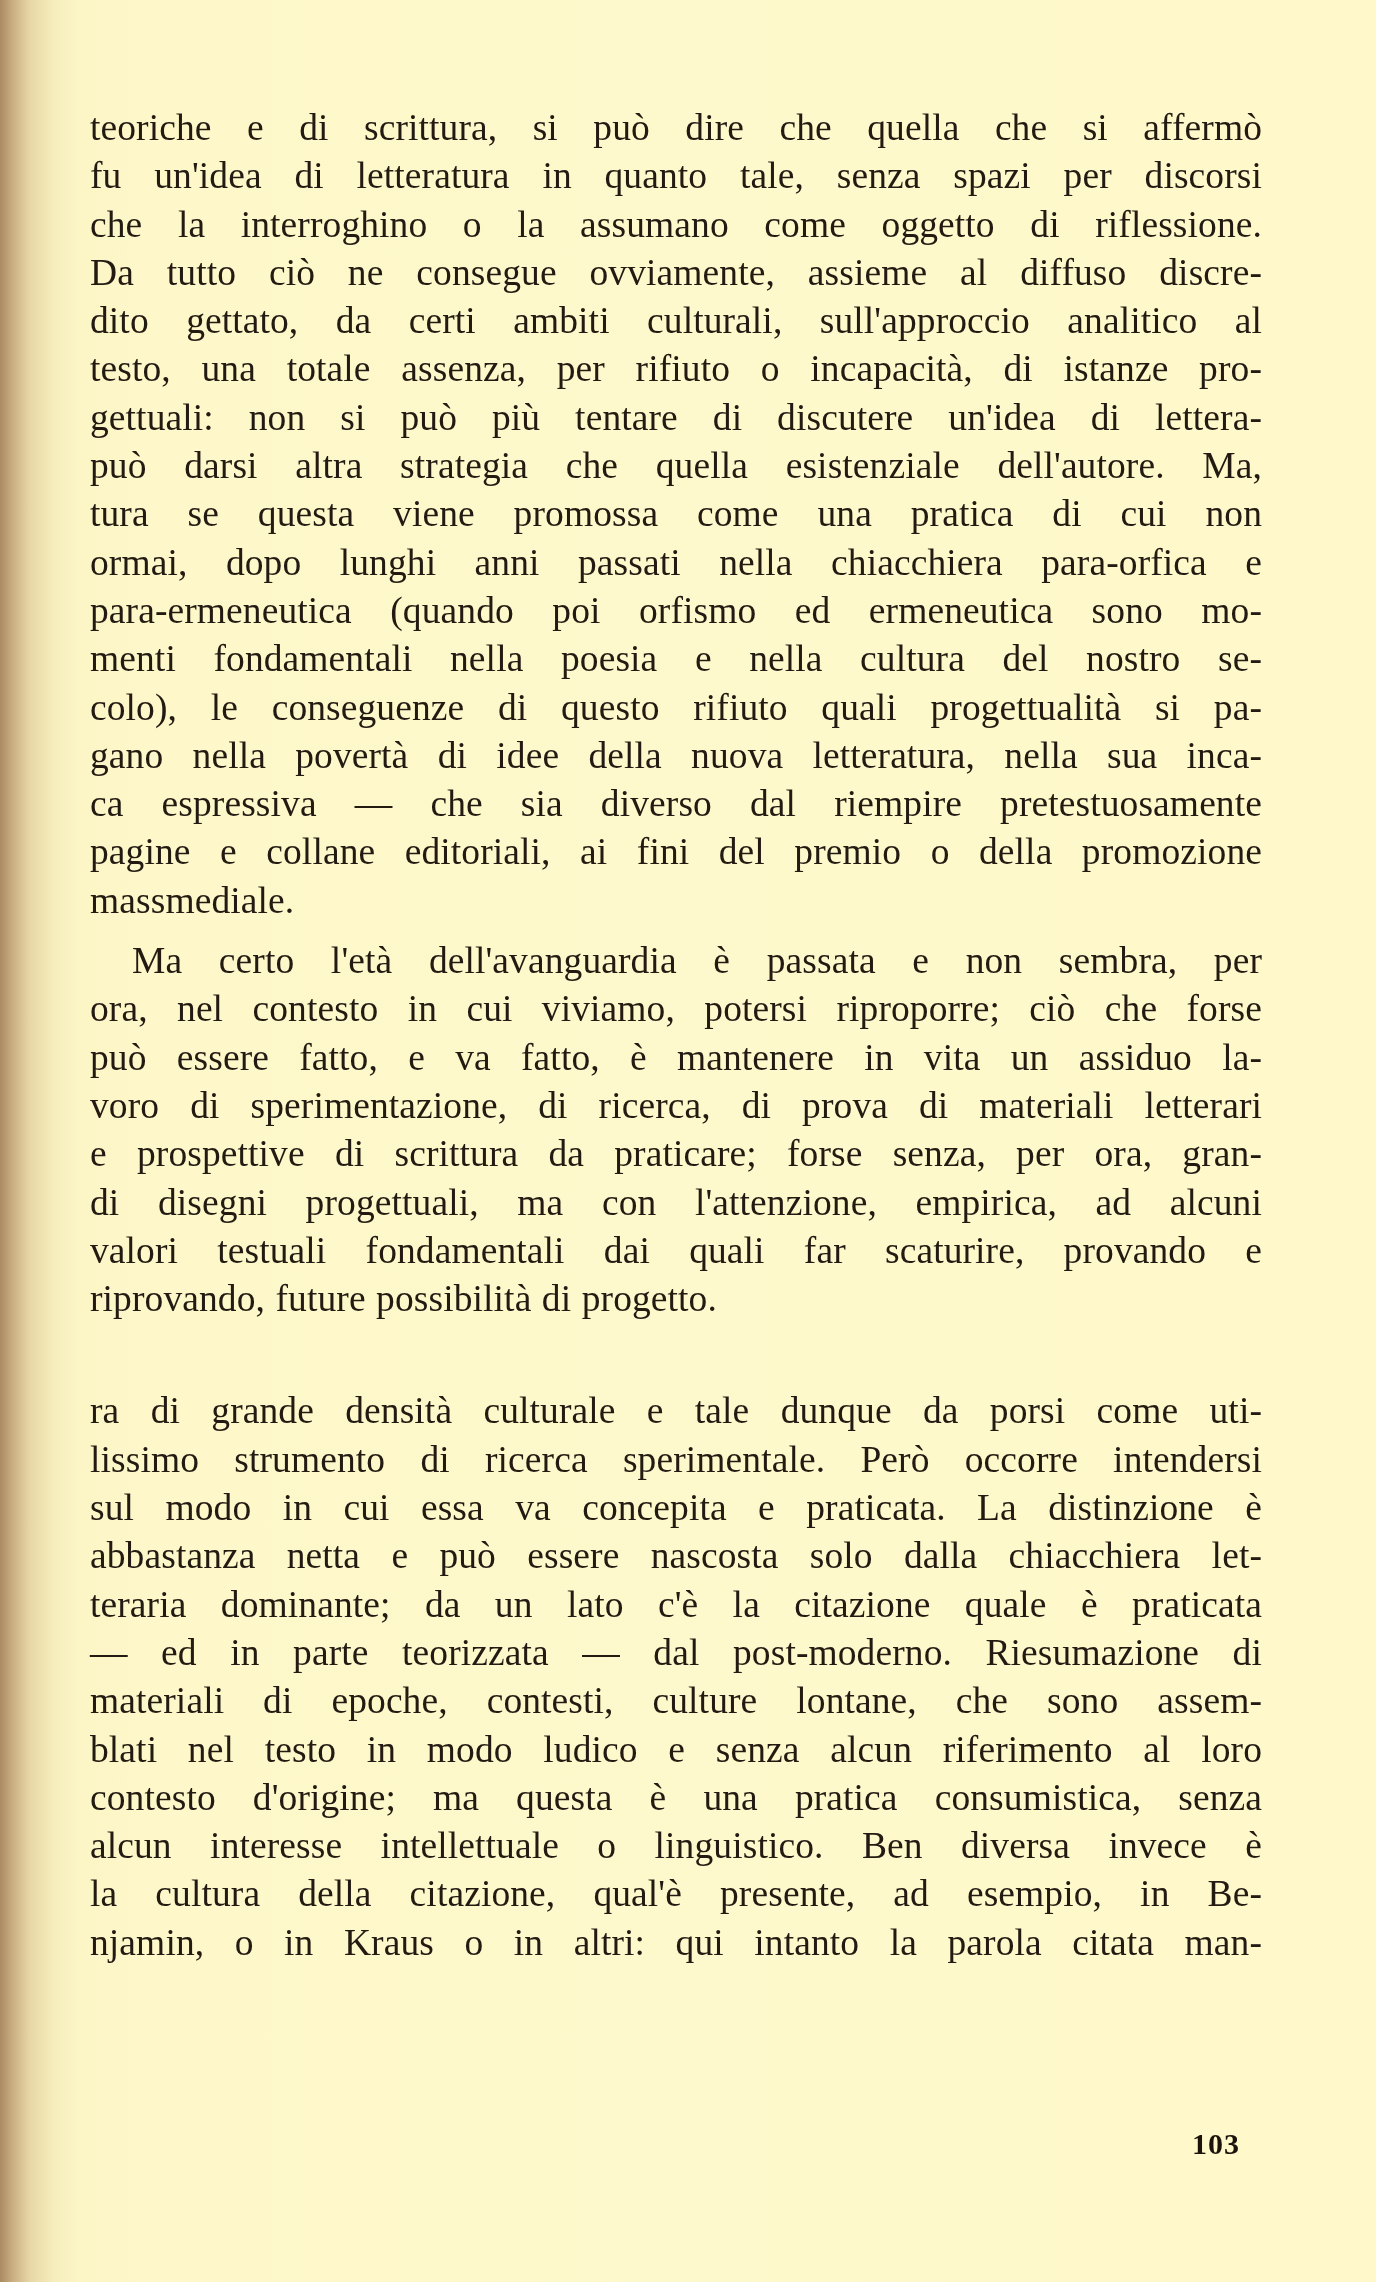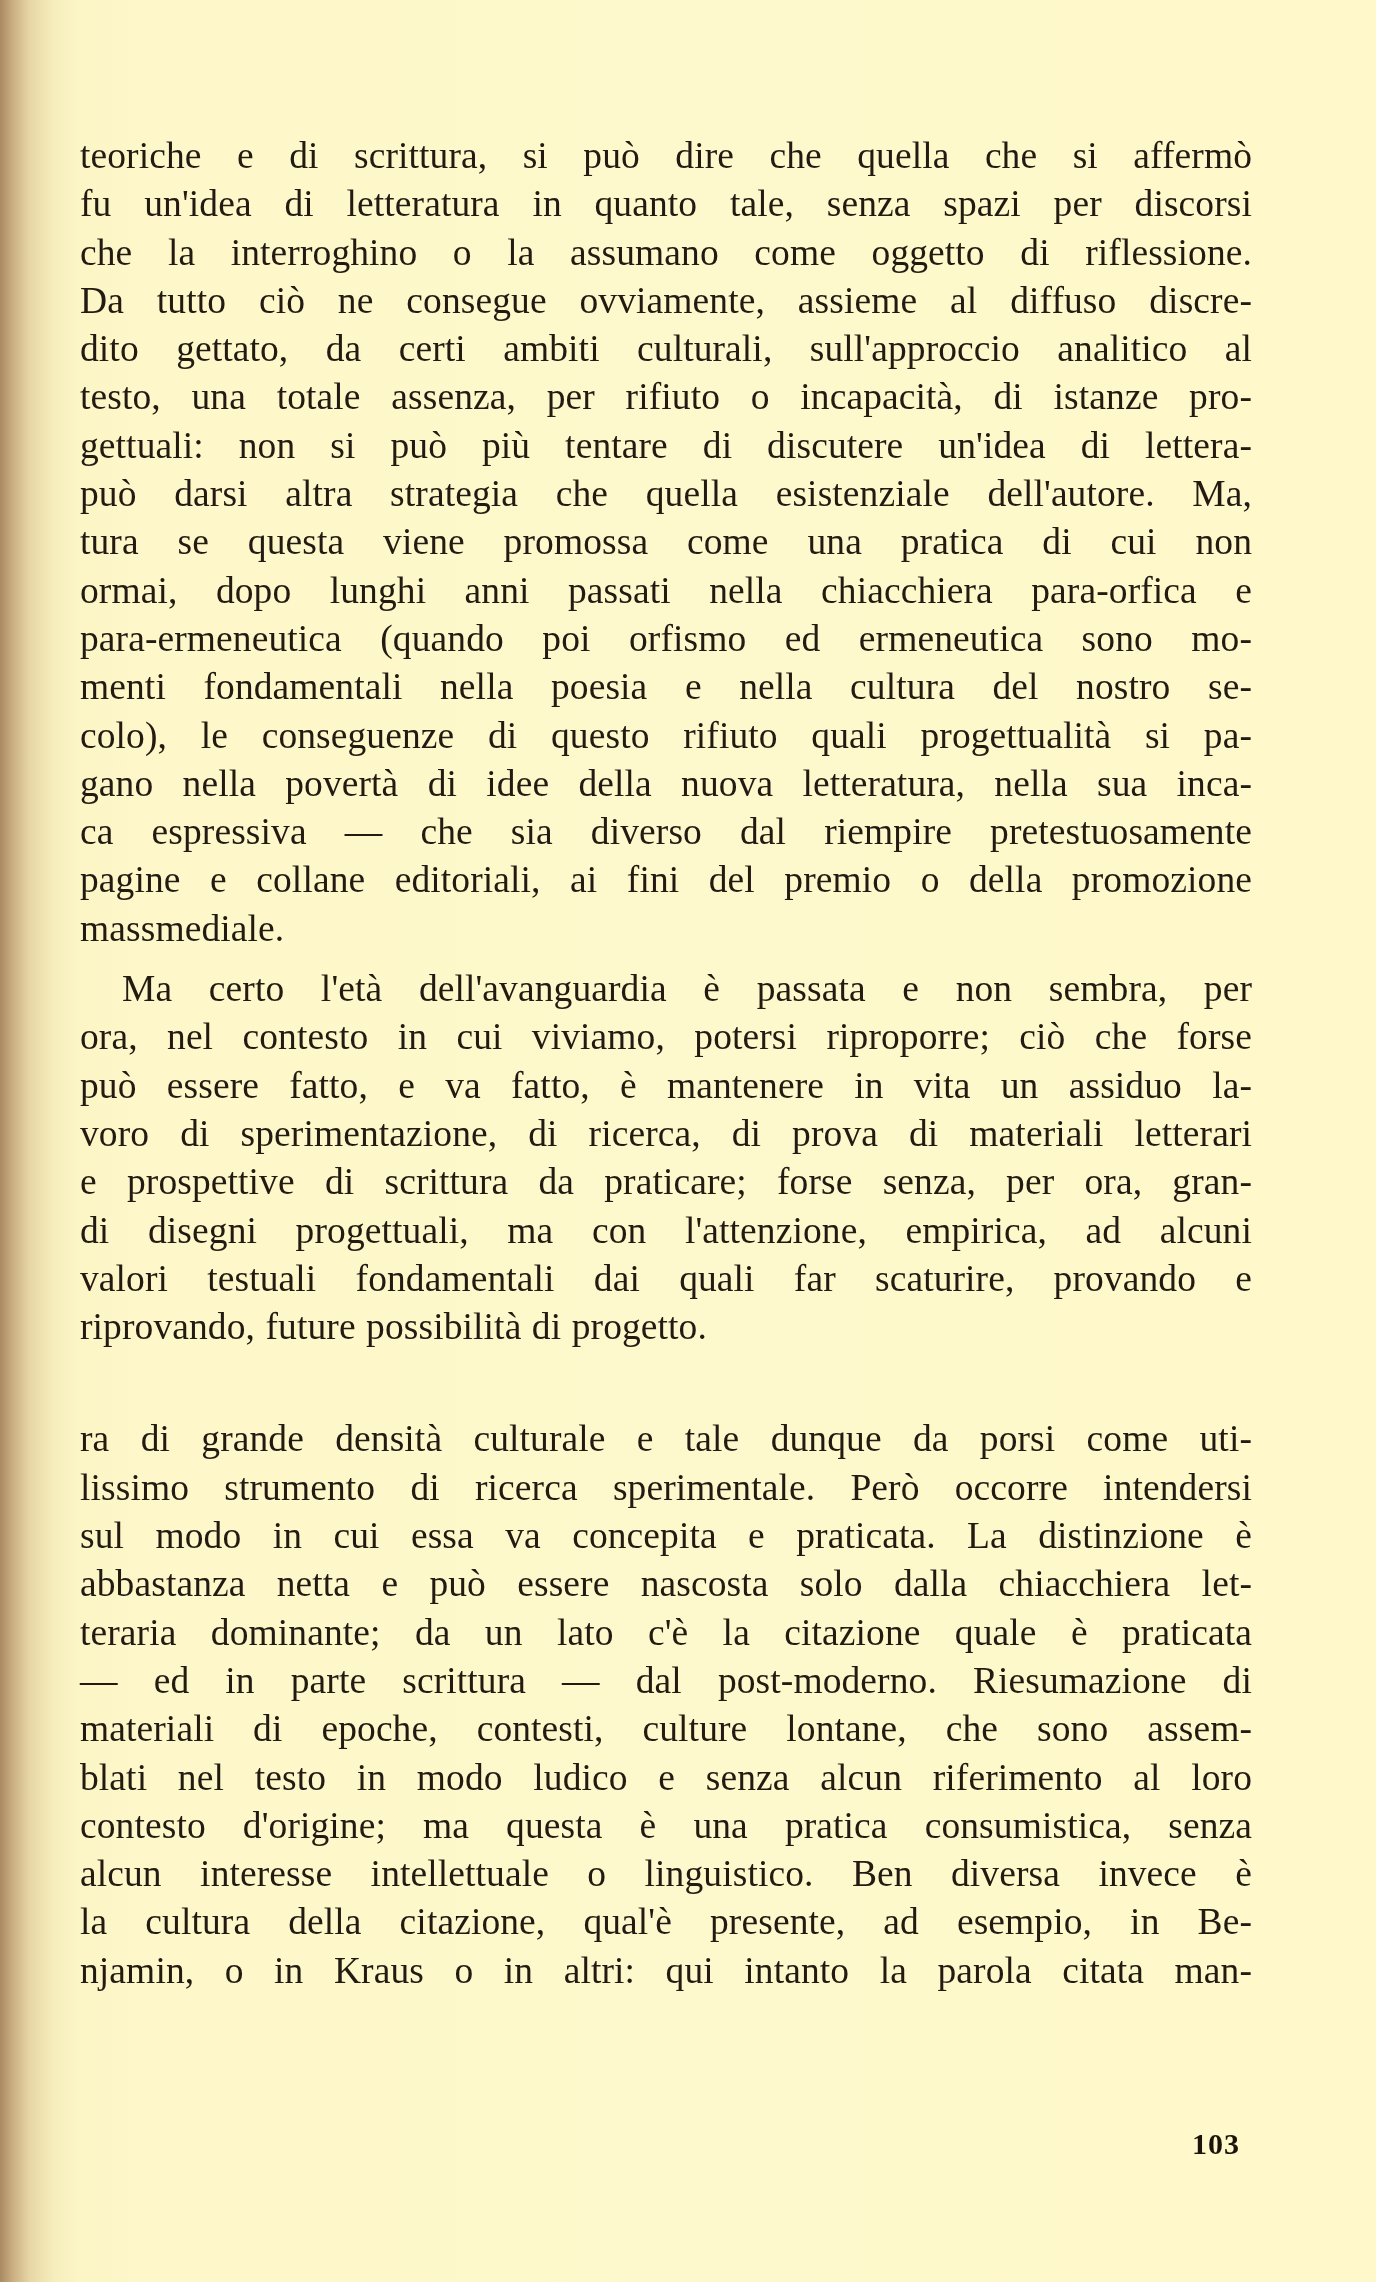--- a/index.html
+++ b/index.html
@@ -24,24 +24,23 @@
           #f7eebd 55px,
           #fcf5c6 80px,
           #fdf7c9 140px,
           #fef9cc 700px,
           #fef8ca 1376px);
       font-family: "Liberation Serif", "DejaVu Serif", serif;
       color: #231a12;
     }
     .text-block {
       position: absolute;
-      left: 80px;
+      left: 90px;
       top: 104px;
       width: 1172px;
-      margin-top: 28px;
     }
     .line {
       display: block;
       font-size: 37.5px;
       line-height: 48.3px;
       height: 48.3px;
       white-space: nowrap;
       text-align: justify;
       text-align-last: justify;
       letter-spacing: 0.1px;
@@ -118,21 +117,21 @@
     </div>
 
     <div class="section-gap"></div>
 
     <div class="para">
       <span class="line">ra di grande densità culturale e tale dunque da porsi come uti-</span>
       <span class="line">lissimo strumento di ricerca sperimentale. Però occorre intendersi</span>
       <span class="line">sul modo in cui essa va concepita e praticata. La distinzione è</span>
       <span class="line">abbastanza netta e può essere nascosta solo dalla chiacchiera let-</span>
       <span class="line">teraria dominante; da un lato c'è la citazione quale è praticata</span>
-      <span class="line">— ed in parte scrittura — dal post-moderno. Riesumazione di</span>
+      <span class="line">— ed in parte teorizzata — dal post-moderno. Riesumazione di</span>
       <span class="line">materiali di epoche, contesti, culture lontane, che sono assem-</span>
       <span class="line">blati nel testo in modo ludico e senza alcun riferimento al loro</span>
       <span class="line">contesto d'origine; ma questa è una pratica consumistica, senza</span>
       <span class="line">alcun interesse intellettuale o linguistico. Ben diversa invece è</span>
       <span class="line">la cultura della citazione, qual'è presente, ad esempio, in Be-</span>
       <span class="line">njamin, o in Kraus o in altri: qui intanto la parola citata man-</span>
     </div>
 
   </div>
 

